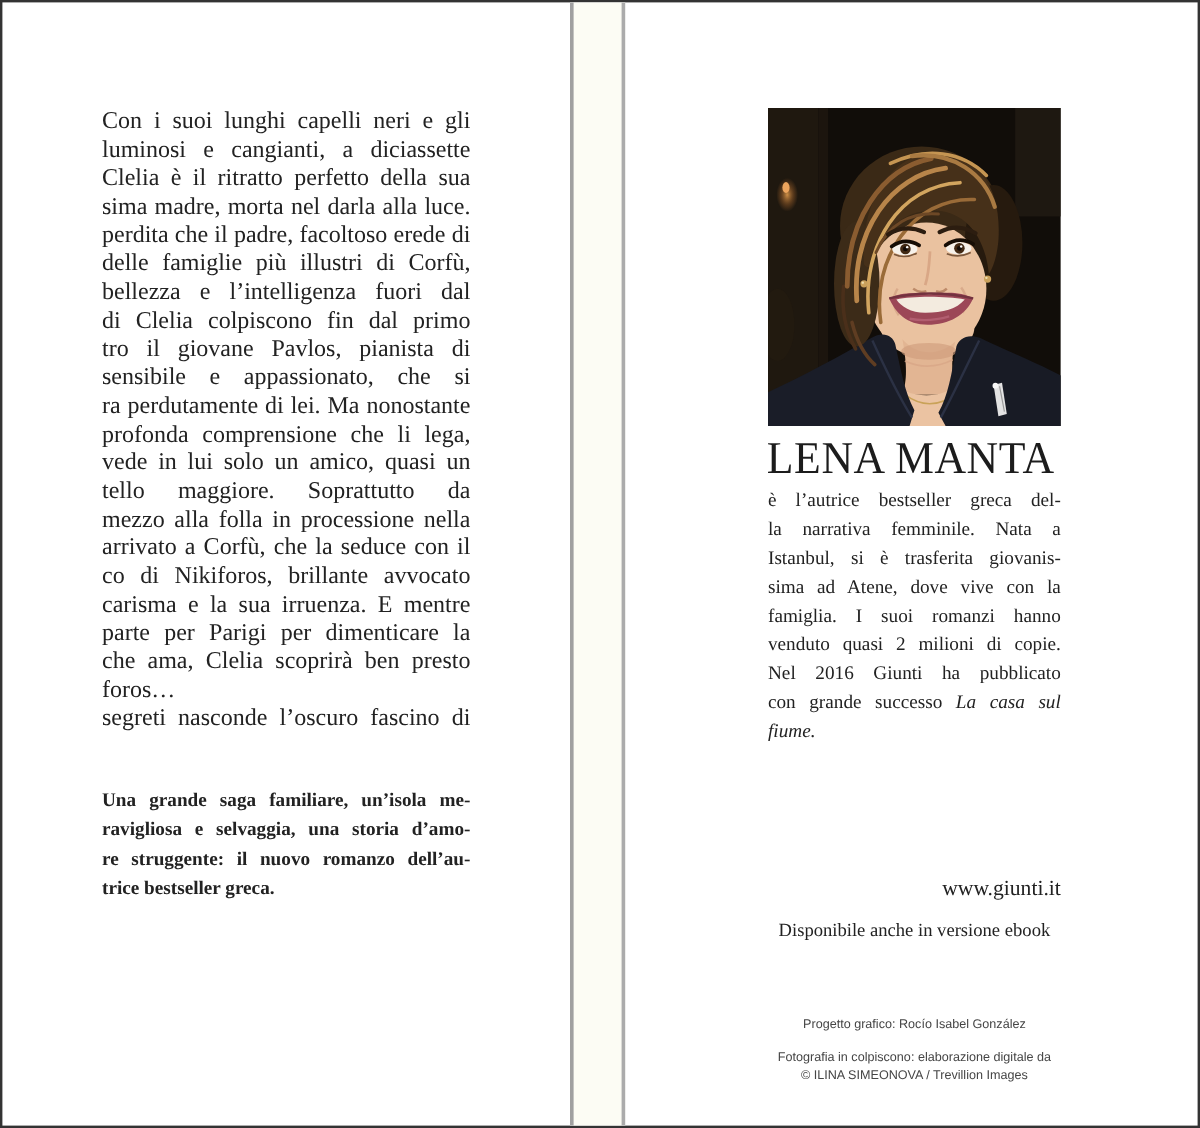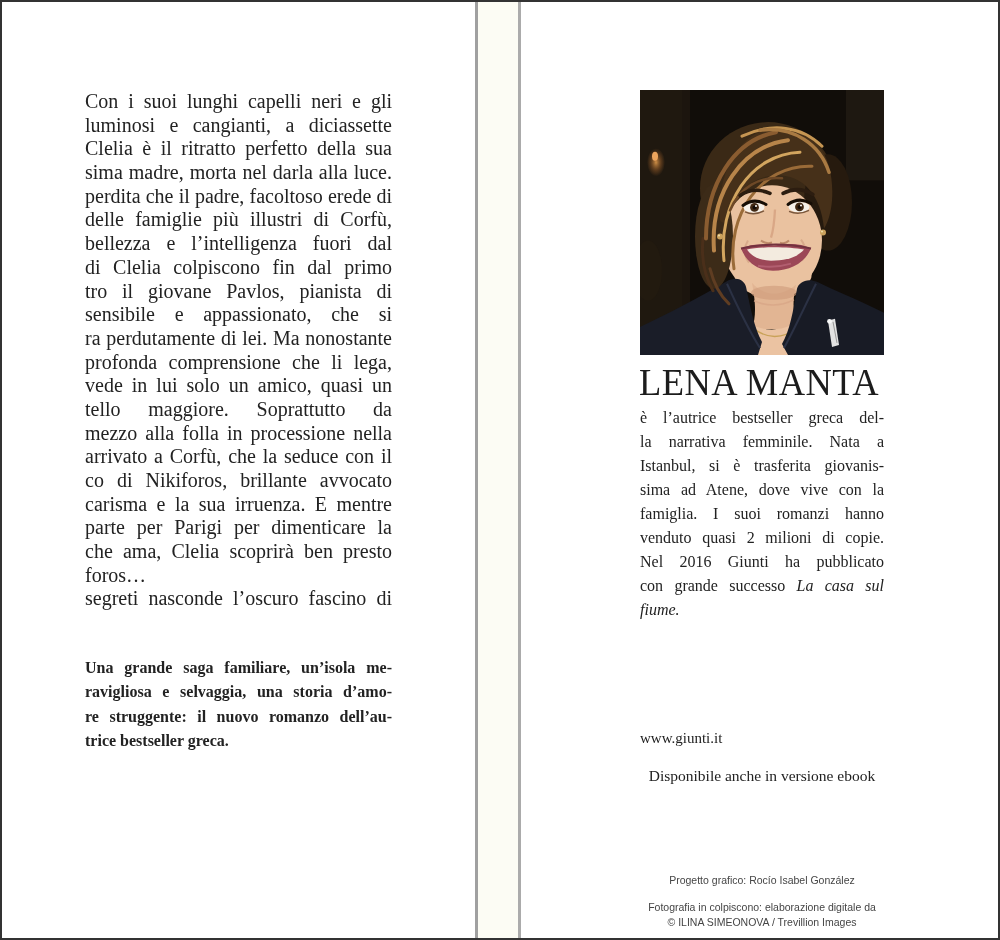--- a/index.html
+++ b/index.html
@@ -29,25 +29,25 @@
   .author-name {
     left:637px; top:360px; margin:0; font-weight:normal; color:#1c1c1c;
     font-size:38px; line-height:40px; letter-spacing:0.5px; white-space:nowrap;
     transform:scaleX(0.96); transform-origin:0 0;
   }
   .bio { left:638px; top:404px; width:244px; font-size:16px; line-height:24px; }
   .bio .lines > div, .bio .jline { max-height:24px; }
   .it { font-style:italic; }
   .bio-last { text-align:left; }
 
-  .website { left:638px; top:728px; width:244px; text-align:left; font-size:15px; }
+  .website { left:638px; top:728px; width:244px; text-align:right; font-size:18px; }
   .ebook   { left:638px; top:765px; width:244px; text-align:center; font-size:15.5px; }
   .credits {
     left:618px; top:845px; width:284px; text-align:center;
-    font-family:"Liberation Sans", sans-serif; font-size:10.5px; line-height:15px; color:#454545;margin-top:26px;
+    font-family:"Liberation Sans", sans-serif; font-size:10.5px; line-height:15px; color:#454545;
   }
   .credits .gap { margin-top:12px; }
 </style>
 </head>
 <body>
 
 <div class="scan">
 
   <section>
     <div class="block synopsis">

